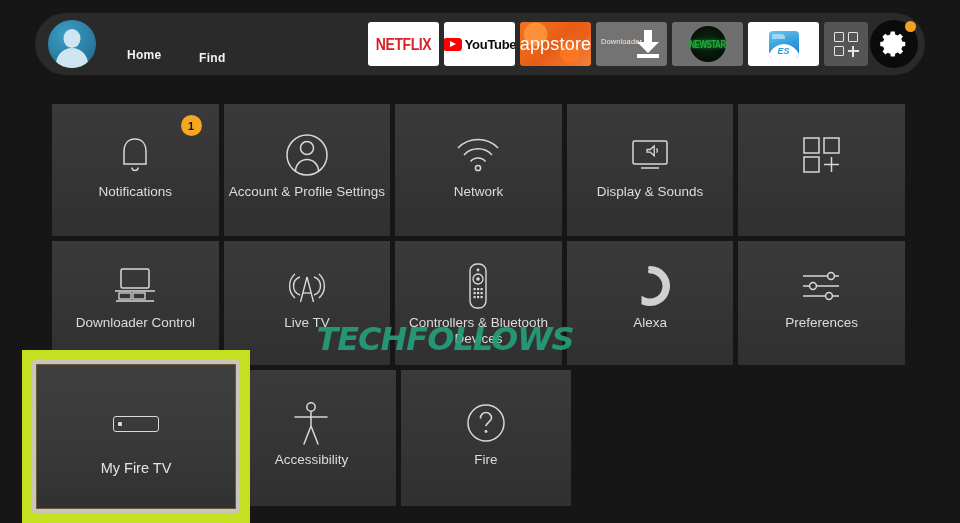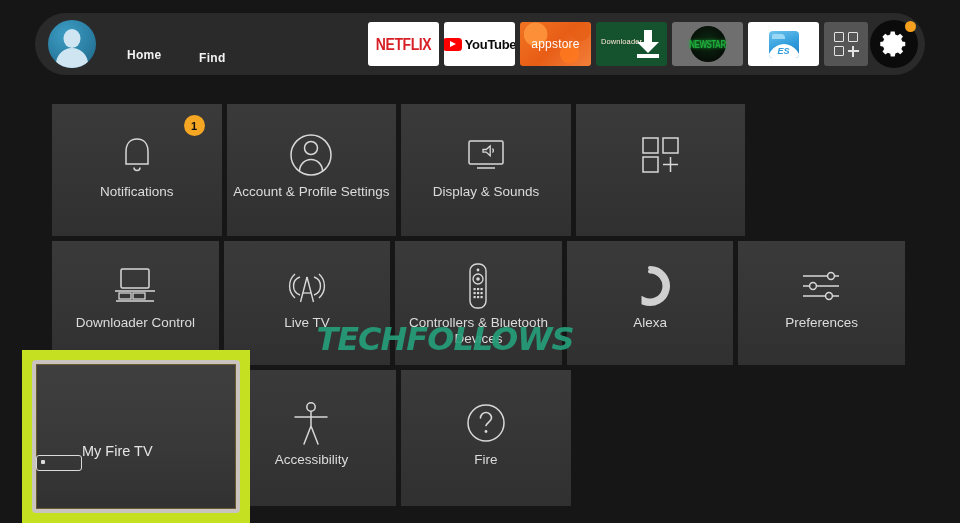--- a/index.html
+++ b/index.html
@@ -130,25 +130,25 @@
 
   .app-appstore {
     background:
       radial-gradient(circle at 22% 28%, rgba(255,150,60,.85) 0 18%, transparent 19%),
       radial-gradient(circle at 70% 72%, rgba(255,120,30,.8) 0 16%, transparent 17%),
       radial-gradient(circle at 85% 20%, rgba(230,95,20,.7) 0 14%, transparent 15%),
       linear-gradient(135deg, #f07422 0%, #e85d16 50%, #f2803a 100%);
   }
   .appstore-word {
     color: #ffffff;
-    font-size: 12px;
+    font-size: 18px;
     letter-spacing: .2px;
   }
 
-  .app-downloader { background: #14532d; }
+  .app-downloader { background: #737373; }
   .dl-word {
     position: absolute;
     left: 5px; top: 15px;
     color: #ffe9d8;
     font-size: 7.5px;
     letter-spacing: .1px;
   }
   .dl-arrow {
     position: absolute;
     right: 7px; top: 8px;
@@ -332,20 +332,21 @@
     z-index: 30;
   }
   #myfiretv-inner {
     width: 100%;
     height: 100%;
     border: 4px solid #c9c5be;
     background: linear-gradient(180deg, #3f3f3f 0%, #383838 60%, #313131 100%);
     border-radius: 4px;
     position: relative;
     display: flex;
+    flex-direction: column;
     align-items: center;
     box-shadow: inset 0 0 0 1px #6c5a33;
   }
   #myfiretv-icon {
     margin-top: 52px;
     width: 46px; height: 16px;
     border: 1.6px solid #dadada;
     border-radius: 3px;
     position: relative;
   }
@@ -476,20 +477,31 @@
         <div class="tile-icon">
           <svg width="44" height="44" viewBox="0 0 44 44">
             <circle cx="22" cy="22" r="20" fill="none" stroke="#d8d8d8" stroke-width="1.5"></circle>
             <circle cx="22" cy="15" r="6.5" fill="none" stroke="#d8d8d8" stroke-width="1.5"></circle>
             <path d="M10.5 38 a11.5 11.5 0 0123 0" fill="none" stroke="#d8d8d8" stroke-width="1.5"></path>
           </svg>
         </div>
         <div class="tile-label">Account &amp; Profile Settings</div>
       </div>
 
+      <div class="tile">
+        <div class="tile-icon">
+          <svg width="46" height="34" viewBox="0 0 46 34">
+            <path d="M3 10 a28 28 0 0140 0" fill="none" stroke="#d8d8d8" stroke-width="1.5"></path>
+            <path d="M9 17 a19 19 0 0128 0" fill="none" stroke="#d8d8d8" stroke-width="1.5"></path>
+            <path d="M15.5 23.5 a10 10 0 0115 0" fill="none" stroke="#d8d8d8" stroke-width="1.5"></path>
+            <circle cx="23" cy="30" r="2.6" fill="none" stroke="#d8d8d8" stroke-width="1.5"></circle>
+          </svg>
+        </div>
+        <div class="tile-label">Network</div>
+      </div>
 
       <div class="tile">
         <div class="tile-icon">
           <svg width="46" height="36" viewBox="0 0 46 36">
             <rect x="6" y="4" width="34" height="23" rx="1.5" fill="none" stroke="#d8d8d8" stroke-width="1.5"></rect>
             <path d="M14 31 h18" stroke="#d8d8d8" stroke-width="1.5" fill="none"></path>
             <path d="M20 12.5 h3.2 l4-3.6 v9.8 l-4-3.6 H20 Z" fill="none" stroke="#d8d8d8" stroke-width="1.3"></path>
             <path d="M29.5 11.5 a3.2 3.2 0 010 4.2" fill="none" stroke="#d8d8d8" stroke-width="1.2"></path>
           </svg>
         </div>

